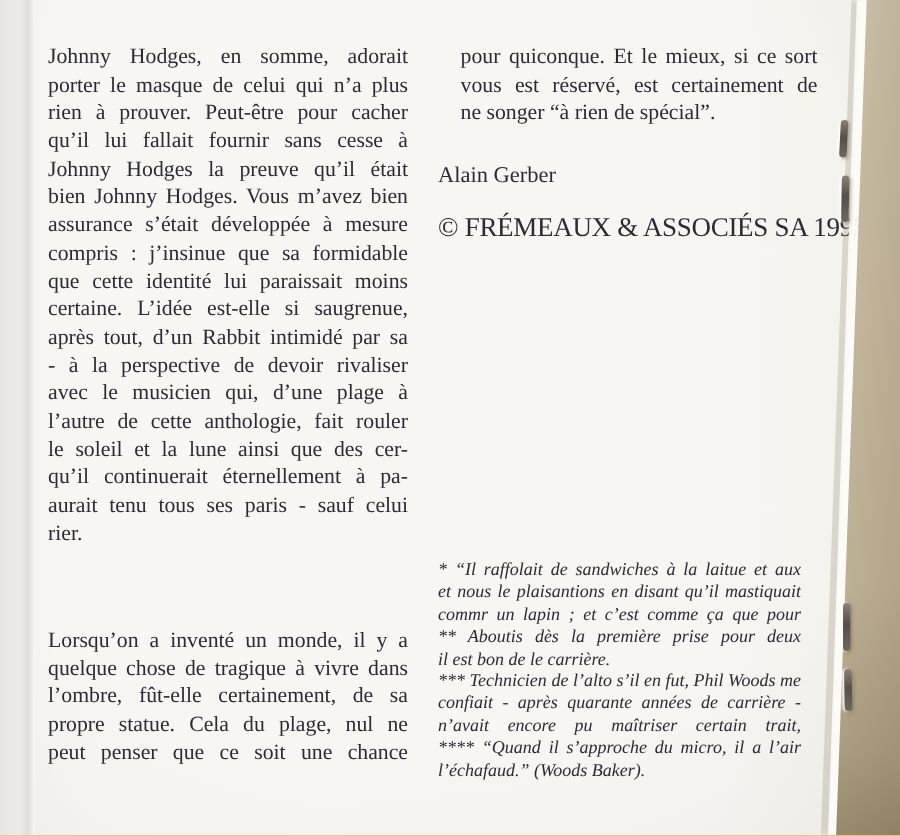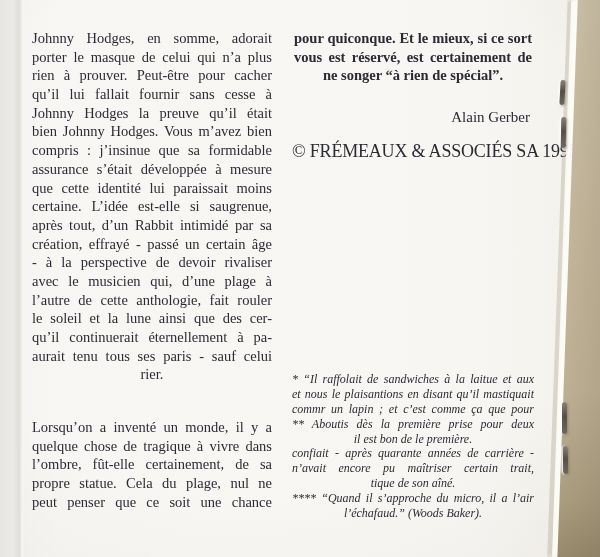--- a/index.html
+++ b/index.html
@@ -34,54 +34,53 @@
         box-shadow:-1.5px 0 2px rgba(255,255,255,0.95), 1px 1px 2.5px rgba(110,100,80,0.55);}
   .staple.s1{left:560px; top:80px;  height:25px; transform:rotate(3deg);}
   .staple.s2{left:561px; top:117px; height:31px; transform:rotate(1deg);}
   .staple.s3{left:562px; top:402px; height:32px;}
   .staple.s4{left:563px; top:446px; height:28px; transform:rotate(-1deg);}
 
   
   .textblock{position:absolute; font-size:14.5px;}
   .para1{left:32px;  top:29px;  width:240px;}
   .para2{left:32px;  top:418px; width:240px;}
-  .closing{left:294px; top:29px; width:238px;font-weight:bold;}
-  .author{left:292px; top:108px; width:238px; text-align:right; font-size:15px; line-height:19px;}
+  .closing{left:307px; top:29px; width:238px;}
+  .author{left:292px; top:108px; width:238px; text-align:left; font-size:15px; line-height:19px;}
   .copyright{left:292px; top:141px; width:250px; font-size:18px; letter-spacing:-0.2px;
              white-space:nowrap; line-height:20px;}
   .footnotes{left:292px; top:372px; width:242px; font-size:12px; font-style:italic;}
 
   
   .tline{text-align:justify; overflow:hidden; height:18.7px; line-height:18.7px;}
   .tline::after{content:""; display:inline-block; width:100%; height:0;}
-  .tline.tlast{text-align:center;}
+  .tline.tlast{text-align:left;}
   .tline.tlast::after{content:none;}
   .footnotes .tline{height:14.9px; line-height:14.9px;}
 </style>
 </head>
 <body>
 
 <div class="scene">
 
   <div class="page"></div>
   <div class="left-edge"></div>
 
   <div class="textblock para1">
       <div class="tline">Johnny Hodges, en somme, adorait</div>
       <div class="tline">porter le masque de celui qui n’a plus</div>
       <div class="tline">rien à prouver. Peut-être pour cacher</div>
       <div class="tline">qu’il lui fallait fournir sans cesse à</div>
       <div class="tline">Johnny Hodges la preuve qu’il était</div>
       <div class="tline">bien Johnny Hodges. Vous m’avez bien</div>
+      <div class="tline">assurance s’était développée à mesure</div>
       <div class="tline">compris : j’insinue que sa formidable</div>
-      <div class="tline">assurance s’était développée à mesure</div>
       <div class="tline">que cette identité lui paraissait moins</div>
       <div class="tline">certaine. L’idée est-elle si saugrenue,</div>
       <div class="tline">après tout, d’un Rabbit intimidé par sa</div>
-      <div class="tline">création, effrayé - passé un certain âge</div>
       <div class="tline">- à la perspective de devoir rivaliser</div>
       <div class="tline">avec le musicien qui, d’une plage à</div>
       <div class="tline">l’autre de cette anthologie, fait rouler</div>
       <div class="tline">le soleil et la lune ainsi que des cer-</div>
       <div class="tline">qu’il continuerait éternellement à pa-</div>
       <div class="tline">aurait tenu tous ses paris - sauf celui</div>
       <div class="tline tlast">rier.</div>
     </div>
 
   <div class="textblock para2">
@@ -103,26 +102,26 @@
   <div class="textblock copyright">© FRÉMEAUX &amp; ASSOCIÉS SA 1995</div>
 
   <div class="textblock footnotes">
     <div>
         <div class="tline">* “Il raffolait de sandwiches à la laitue et aux tomates</div>
         <div class="tline">et nous le plaisantions en disant qu’il mastiquait</div>
         <div class="tline">commr un lapin ; et c’est comme ça que pour nous, il</div>
       </div>
     <div>
         <div class="tline">** Aboutis dès la première prise pour deux d’entre eux,</div>
-        <div class="tline tlast">il est bon de le première.</div>
+        <div class="tline tlast">il est bon de le carrière.</div>
       </div>
     <div>
+        <div class="tline">*** Technicien de l’alto s’il en fut, Phil Woods me</div>
         <div class="tline">confiait - après quarante années de carrière - qu’il</div>
         <div class="tline">n’avait encore pu maîtriser certain trait, caractéris-</div>
-        <div class="tline tlast">tique de son aîné.</div>
       </div>
     <div>
         <div class="tline">**** “Quand il s’approche du micro, il a l’air d’aller à</div>
         <div class="tline tlast">l’échafaud.” (Woods Baker).</div>
       </div>
   </div>
 
   <div class="spine-shadow"></div>
   <div class="spine-edge"></div>
   <div class="spine-tan"></div>

